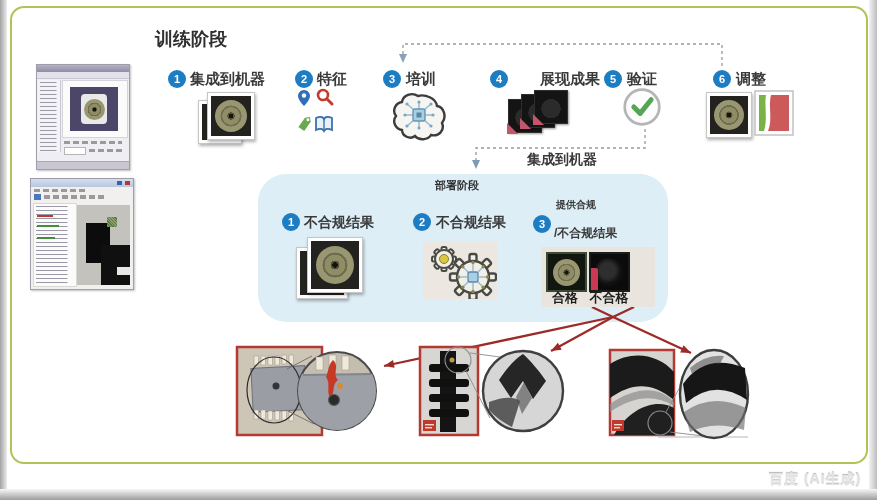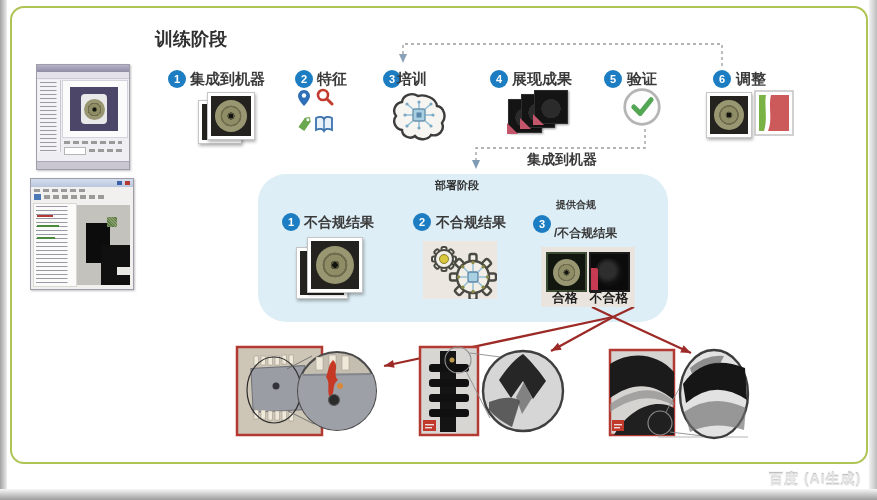--- a/index.html
+++ b/index.html
@@ -21,21 +21,21 @@
   .photo .inner{width:100%;height:100%;background:#23221e;display:flex;align-items:center;justify-content:center;}
   .gauge{border-radius:50%;background:radial-gradient(circle,#14140f 0 10%,#55543c 11% 16%,#8f8d66 17% 38%,
          #6f6d4e 39% 46%,#999672 47% 72%,#7c7a58 73% 78%,#a5a37f 79% 100%);}
   
   .dph{position:absolute;width:32px;height:32px;background:radial-gradient(circle at 50% 55%,#2b2b2b 0 40%,#141414 41%);
        border:1px solid #2f2f2f;box-shadow:1px 1px 2px rgba(0,0,0,.4);}
   .dph i{position:absolute;left:-2px;bottom:-2px;width:11px;height:11px;background:#c4566b;
          clip-path:polygon(0 0,0 100%,100% 100%);}
   
   .deploy-box{left:258px;top:174px;width:410px;height:148px;background:#ddeef6;border-radius:28px;}
-  .result-card{left:541px;top:247px;width:94px;height:60px;background:#e9e5de;}
+  .result-card{left:541px;top:247px;width:114px;height:60px;background:#e9e5de;}
   .res-img{position:absolute;top:5px;width:37px;height:36px;}
   .res-lbl{position:absolute;top:42px;font-size:13px;font-weight:700;color:#1f1f1f;text-align:center;white-space:nowrap;}
   
   .shot{position:absolute;background:#efeef2;border:1px solid #9f9daa;box-shadow:1px 1px 2px rgba(0,0,0,.25);}
   .treelines{background-image:repeating-linear-gradient(to bottom,#9b99a8 0 1px,transparent 1px 4px);
              background-size:75% 100%;background-position:2px 2px;background-repeat:no-repeat;}
   .dashline{background-image:repeating-linear-gradient(to right,#9a9a9a 0 6px,transparent 6px 9px);}
   .watermark{left:769px;top:471px;font-size:14px;font-weight:700;letter-spacing:1px;color:#e2e2e2;
              text-shadow:0 1px 1px #ffffff,0 -1px 1px #b5b5b5;white-space:nowrap;}
   svg{display:block;}
@@ -225,21 +225,21 @@
       <path d="M2 38 L10 30 L15 30 L15 35 L7 43 Z" fill="#6aa84f"></path>
       <circle cx="12.6" cy="32.4" r="1.5" fill="#ffffff"></circle>
     </g>
     <g>
       <path d="M20 30 C24 28 27 29 28 31 C29 29 32 28 36 30 L36 42 C32 40 29 41 28 43 C27 41 24 40 20 42 Z" fill="#e8f0f8" stroke="#3b72ae" stroke-width="1.8"></path>
       <line x1="28" y1="31" x2="28" y2="43" stroke="#3b72ae" stroke-width="1.4"></line>
     </g>
   </svg>
 
   <div class="num" style="left:383px;top:70px">3</div>
-  <div class="lbl" style="left:397px;top:70px">培训</div>
+  <div class="lbl" style="left:406px;top:70px">培训</div>
   <svg class="abs" style="left:391px;top:92px" width="56" height="50" viewBox="0 0 56 50">
     <path d="M27 4 C21 0 12 3 11 10 C4 11 1 19 5 24 C1 29 4 37 11 38 C11 44 19 48 24 44 C28 49 37 48 40 43 C48 45 54 38 51 31 C56 25 53 15 46 14 C45 6 34 2 27 4 Z" fill="#f6f5f1" stroke="#3c3c3c" stroke-width="2.4"></path>
     <g stroke="#8fbcd6" stroke-width="1.5">
       <line x1="28" y1="17" x2="28" y2="10"></line>
         <line x1="28" y1="29" x2="28" y2="36"></line>
       <line x1="22" y1="23" x2="14" y2="23"></line>
         <line x1="34" y1="23" x2="42" y2="23"></line>
       <line x1="23" y1="18" x2="16" y2="12"></line>
         <line x1="33" y1="18" x2="40" y2="12"></line>
       <line x1="23" y1="28" x2="16" y2="34"></line>
@@ -253,21 +253,21 @@
         <circle cx="16" cy="12" r="1.6"></circle>
         <circle cx="40" cy="12" r="1.6"></circle>
       <circle cx="16" cy="34" r="1.6"></circle>
         <circle cx="40" cy="34" r="1.6"></circle>
     </g>
     <rect x="22" y="17" width="12" height="12" rx="2" fill="#a9cfe3" stroke="#6b95ae" stroke-width="1.4"></rect>
     <rect x="25.5" y="20.5" width="5" height="5" fill="#5b87a8"></rect>
   </svg>
 
   <div class="num" style="left:490px;top:70px">4</div>
-  <div class="lbl" style="left:512px;top:70px">展现成果</div>
+  <div class="lbl" style="left:540px;top:70px">展现成果</div>
   <div class="abs" style="left:508px;top:90px;width:62px;height:44px">
     <div class="dph" style="left:0;top:9px">
         <i></i>
       </div>
     <div class="dph" style="left:13px;top:4px">
         <i></i>
       </div>
     <div class="dph" style="left:26px;top:0">
         <i></i>
       </div>

